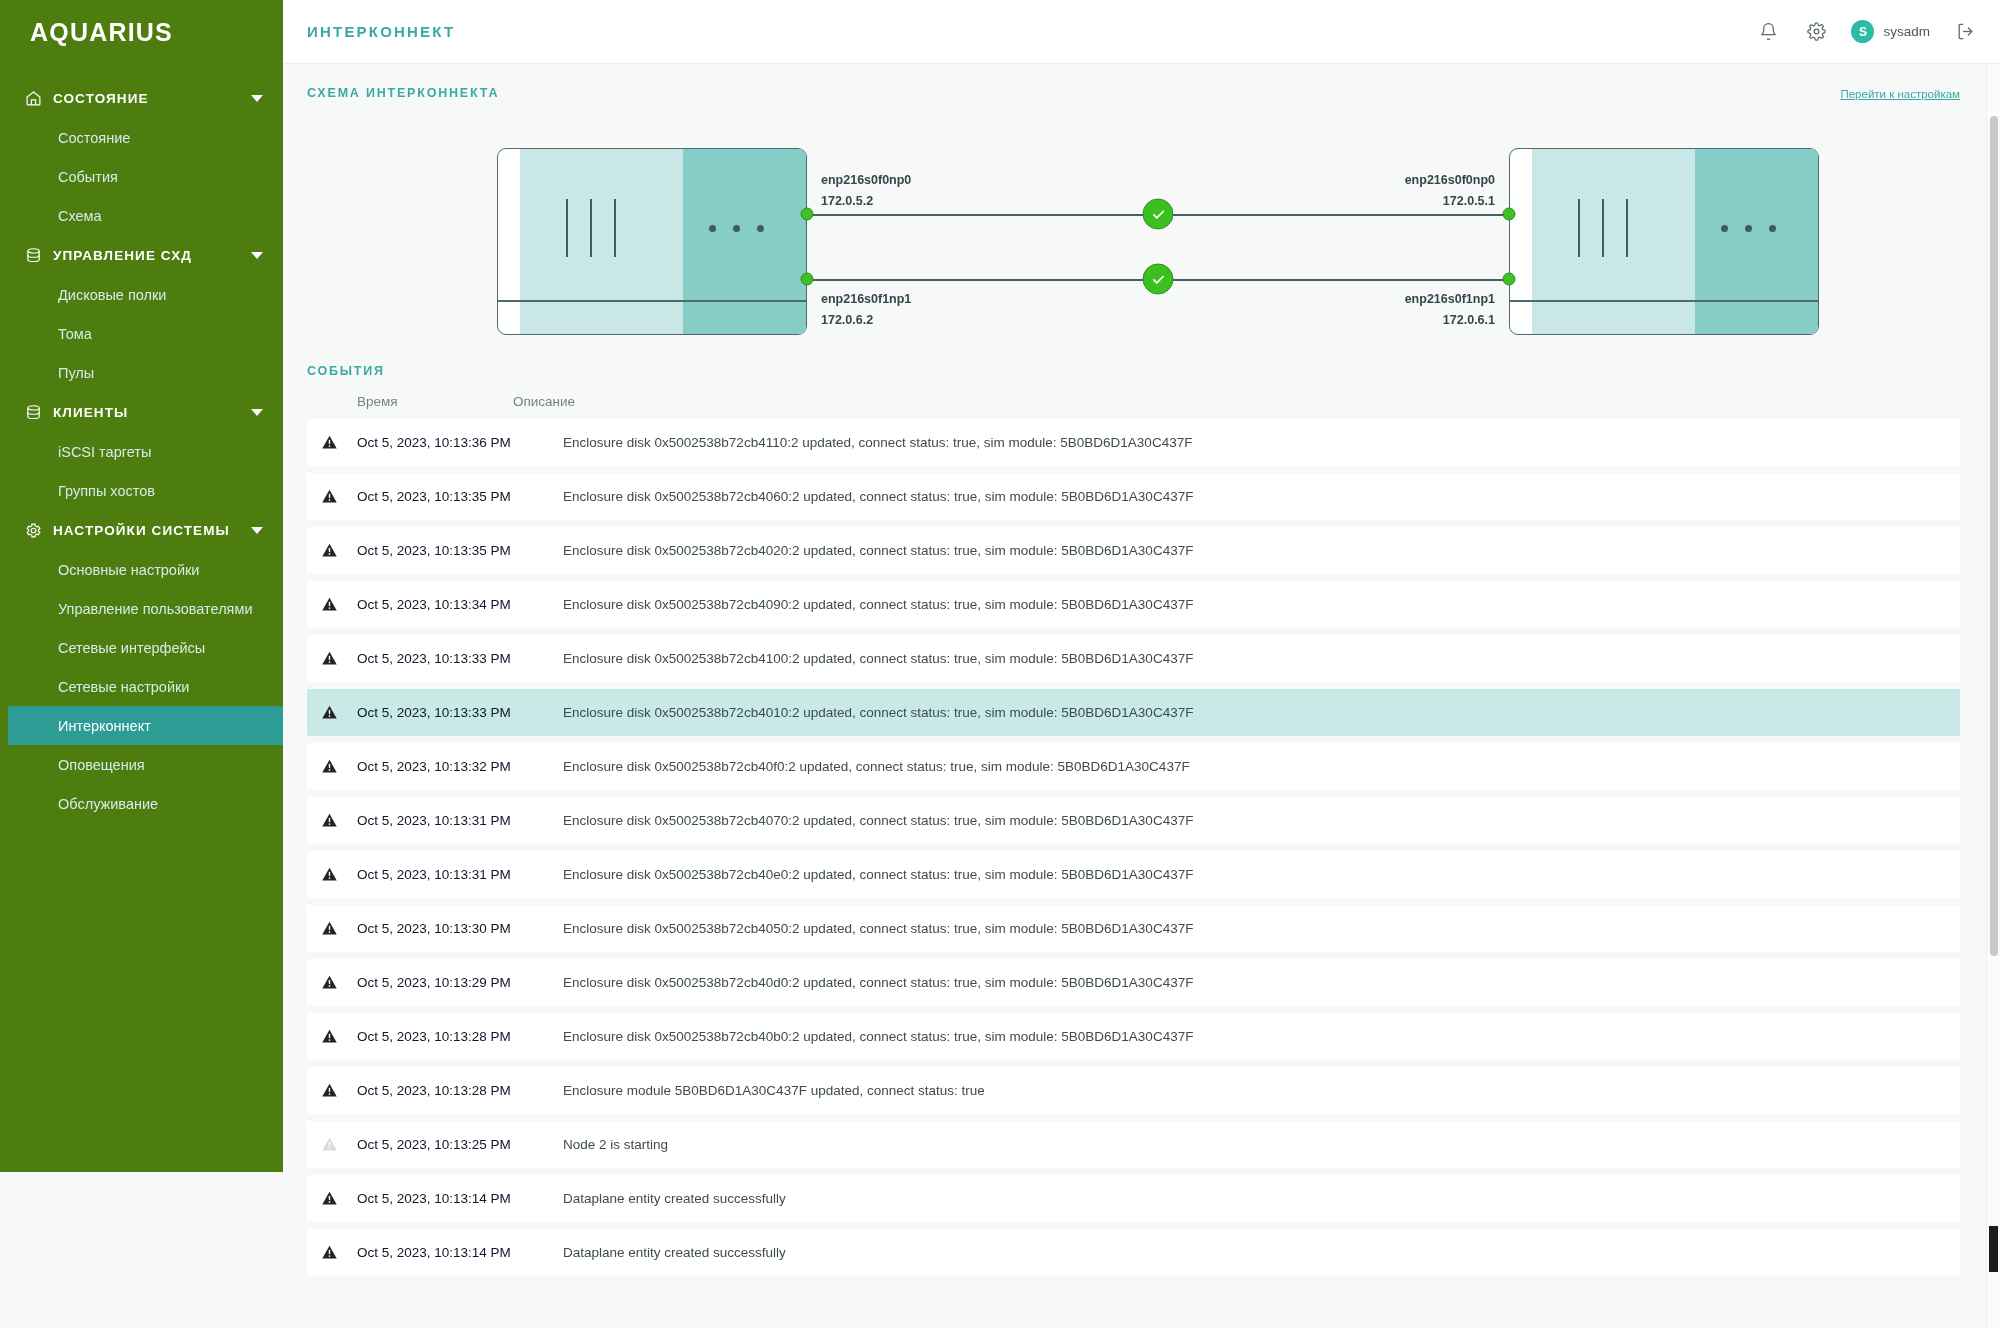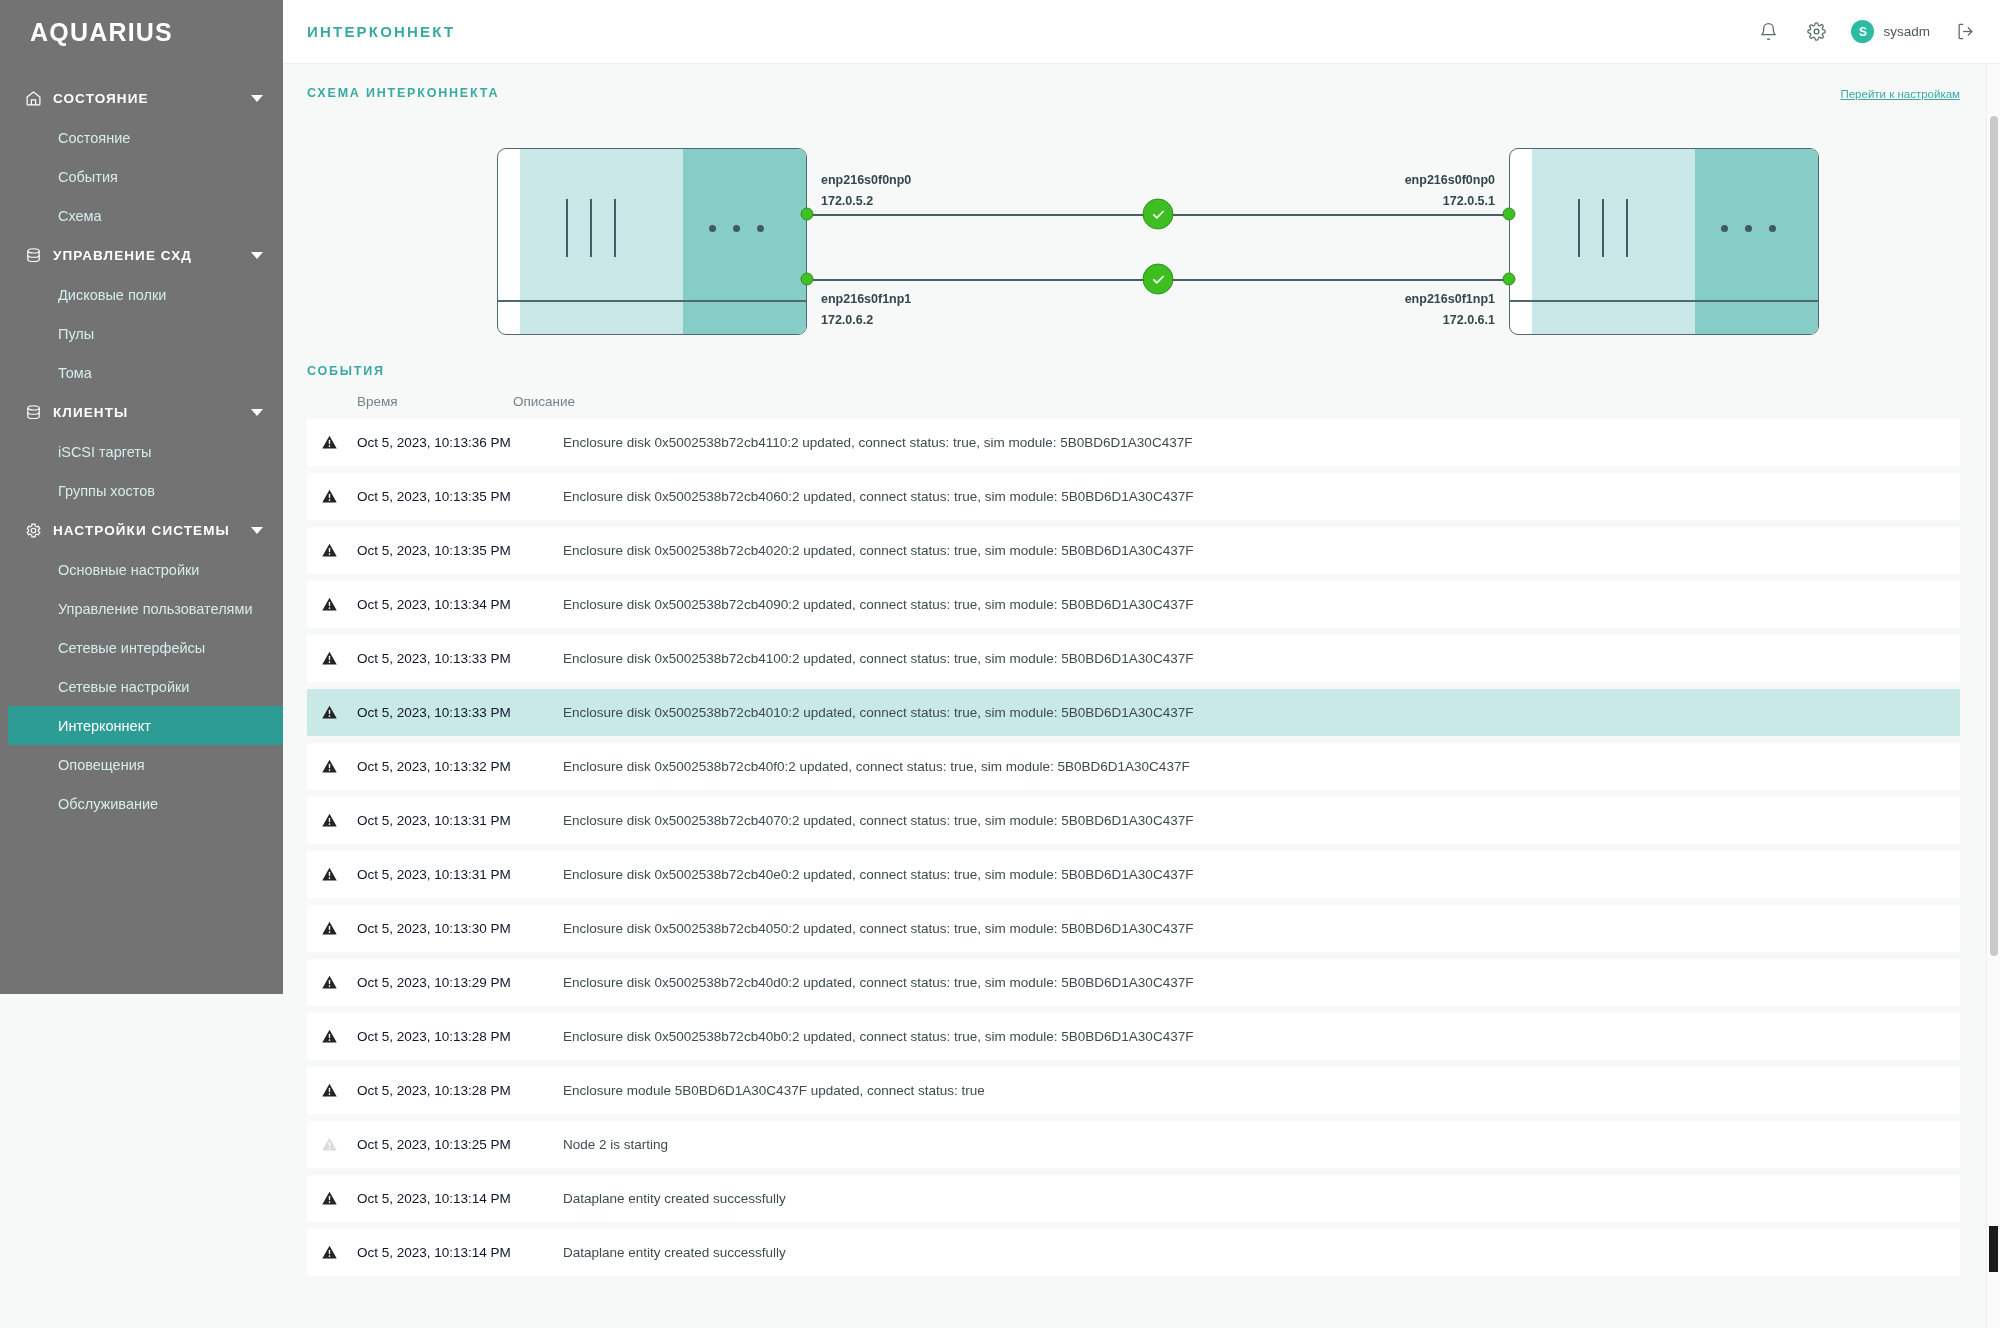--- a/index.html
+++ b/index.html
@@ -6,22 +6,22 @@
   html, body {
     width: 2000px; height: 1328px;
     overflow: hidden;
     font-family: "Liberation Sans", "DejaVu Sans", sans-serif;
     background: #f7f9f9;
   }
   .app { display: flex; width: 2000px; height: 1328px; }
 
   
   .sidebar {
-    width: 283px; min-width: 283px; height: 994px;
-    background: #737373;
+    width: 283px; min-width: 283px; height: 1172px;
+    background: #4d7c0f;
     display: flex; flex-direction: column;
     overflow: hidden;
   }
   .logo-area {
     height: 64px; display: flex; align-items: center;
     padding-left: 30px;
   }
   .logo-text {
     color: #ffffff; font-size: 25px; font-weight: bold;
     letter-spacing: 1.2px;
@@ -240,22 +240,22 @@
             <svg width="17" height="17" viewBox="0 0 24 24" fill="none" stroke="#fff" stroke-width="1.7">
               <ellipse cx="12" cy="5.5" rx="8" ry="3"></ellipse>
               <path d="M4 5.5v6c0 1.7 3.6 3 8 3s8-1.3 8-3v-6"></path>
               <path d="M4 11.5v6c0 1.7 3.6 3 8 3s8-1.3 8-3v-6"></path>
             </svg>
           </span>
           <span class="nav-group-title">УПРАВЛЕНИЕ СХД</span>
           <span class="caret"></span>
         </div>
         <div class="nav-item">Дисковые полки</div>
+        <div class="nav-item">Тома</div>
         <div class="nav-item">Пулы</div>
-        <div class="nav-item">Тома</div>
         <div class="nav-group-header">
           <span class="gicon">
             <svg width="17" height="17" viewBox="0 0 24 24" fill="none" stroke="#fff" stroke-width="1.7">
               <ellipse cx="12" cy="5.5" rx="8" ry="3"></ellipse>
               <path d="M4 5.5v6c0 1.7 3.6 3 8 3s8-1.3 8-3v-6"></path>
               <path d="M4 11.5v6c0 1.7 3.6 3 8 3s8-1.3 8-3v-6"></path>
             </svg>
           </span>
           <span class="nav-group-title">КЛИЕНТЫ</span>
           <span class="caret"></span>

